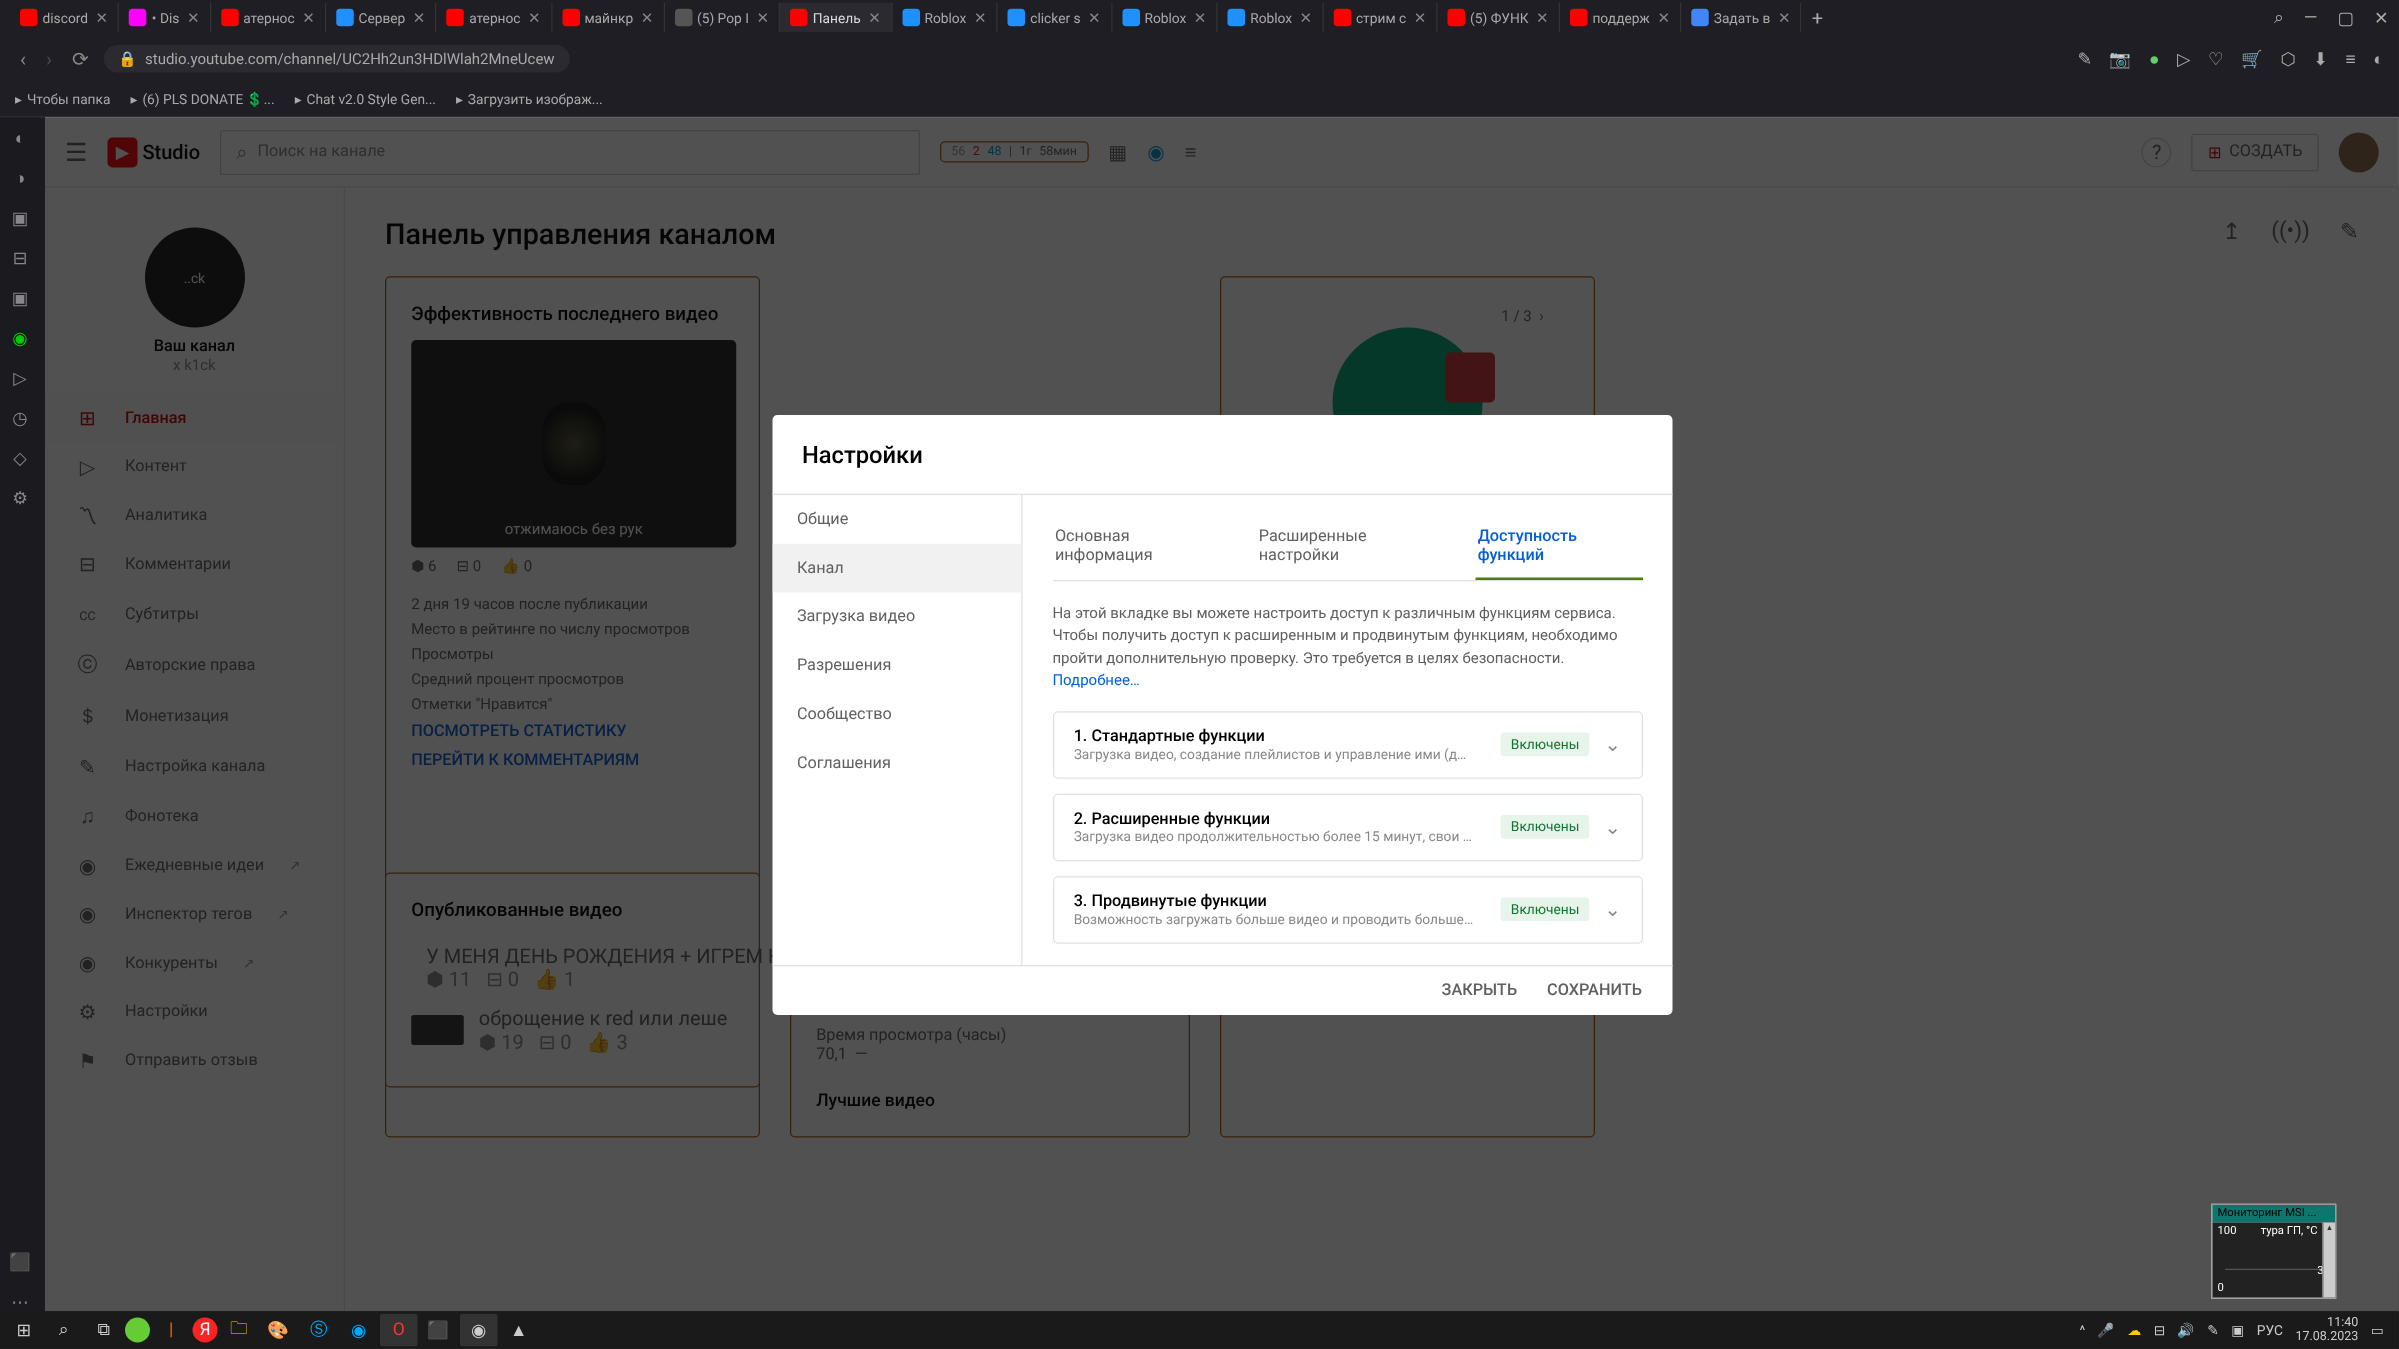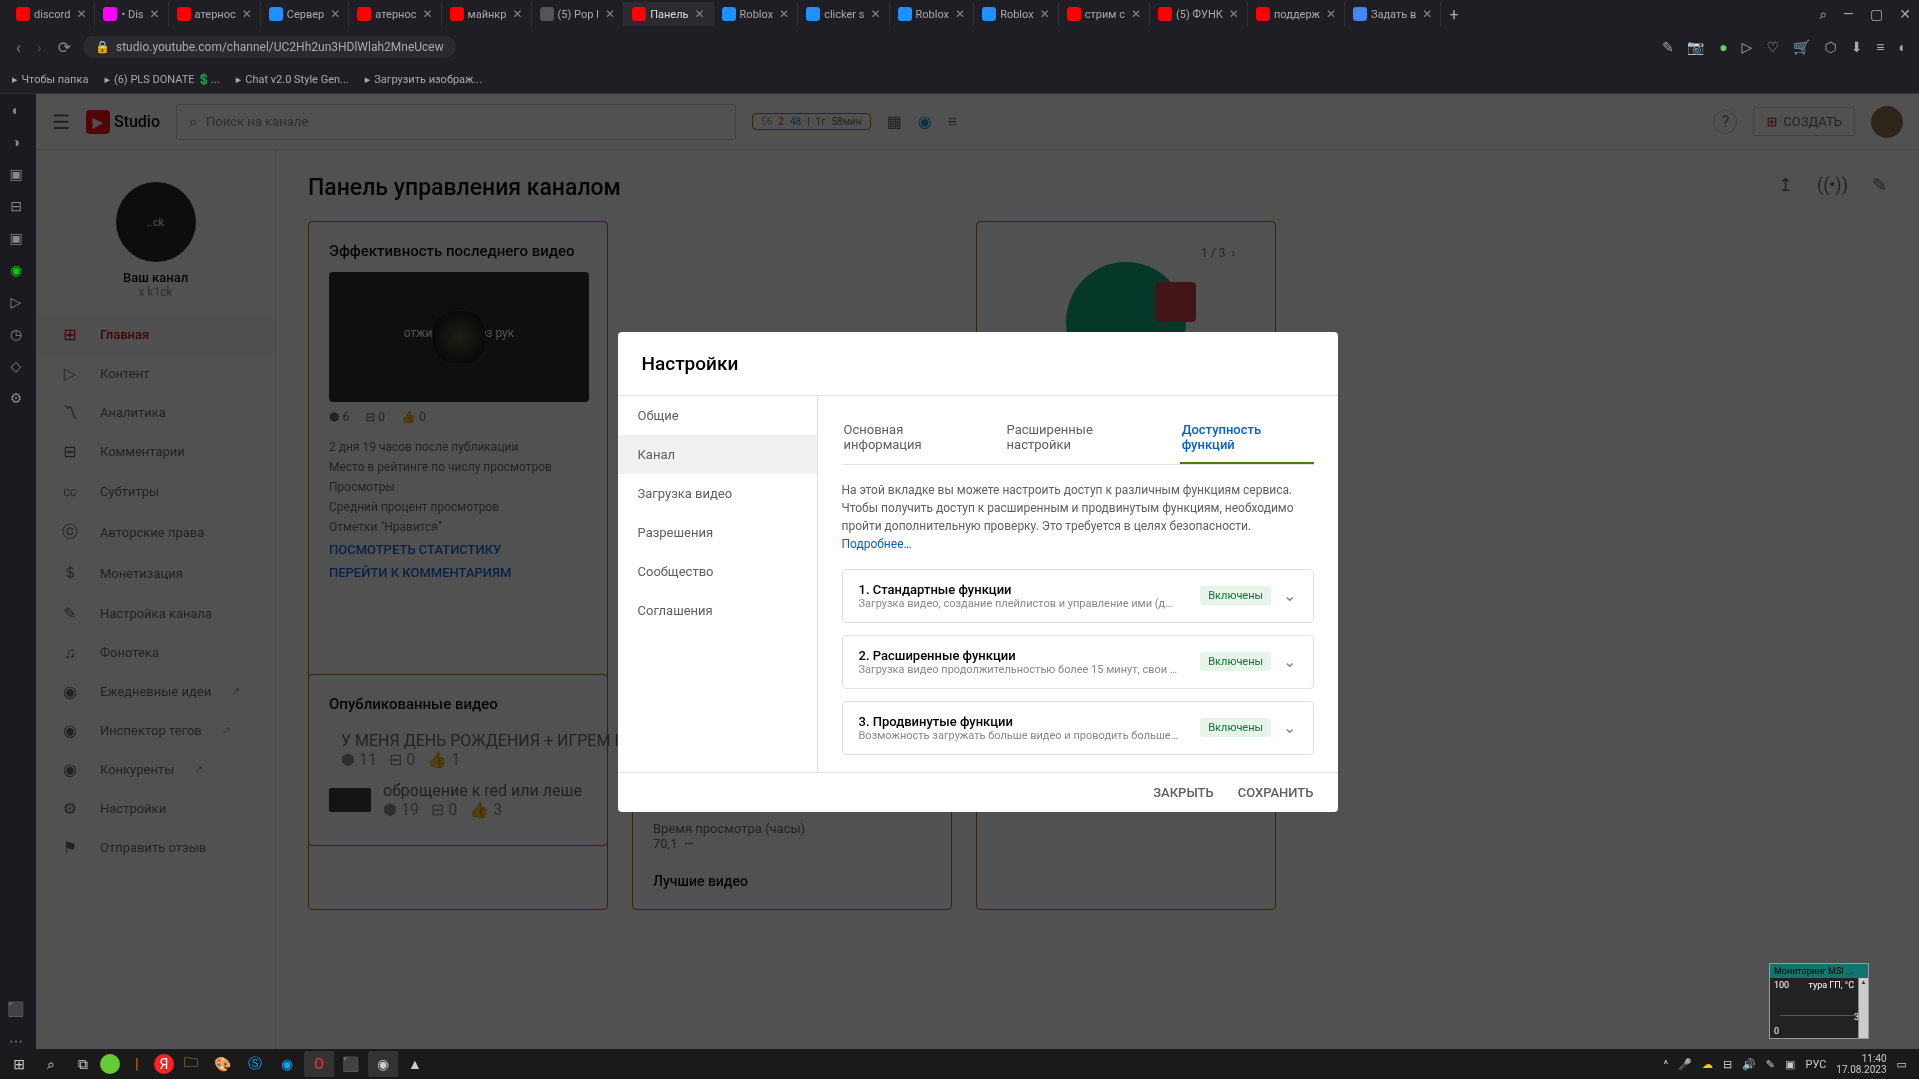--- a/index.html
+++ b/index.html
@@ -47,21 +47,21 @@
 .nav-item .ico { width:20px; text-align:center; font-size:16px; }
 .ext-icon { font-size:11px; color:#999; }
 
 .main-content { flex:1; padding:24px 32px; overflow:hidden; position:relative; }
 .page-title { font-size:23px; font-weight:500; margin-bottom:20px; }
 .top-actions { position:absolute; top:24px; right:32px; display:flex; gap:24px; color:#606060; font-size:18px; }
 .cards-row { display:flex; gap:24px; }
 .card { background:#fff; border:1px solid #a16207; border-radius:4px; padding:20px; }
 .card-a { width:300px; }
 .card-title { font-size:15px; font-weight:500; margin-bottom:12px; }
-.thumb { width:260px; height:130px; background:#222; border-radius:4px; position:relative; display:flex; align-items:center; justify-content:center; color:#fff; font-size:12px; padding-bottom:8px; }
+.thumb { width:260px; height:166px; background:#222; border-radius:4px; position:relative; display:flex; align-items:flex-end; justify-content:center; color:#fff; font-size:12px; padding-bottom:8px; }
 .thumb::before { content:''; position:absolute; top:30%; left:40%; width:20%; height:40%; background:radial-gradient(circle,#553 0%,#111 70%); border-radius:40%; }
 .vid-stats { display:flex; gap:16px; font-size:12px; color:#606060; margin:8px 0 16px; }
 .stat-line { font-size:12px; color:#606060; margin:6px 0; }
 .link-btn { color:#065fd4; font-size:13px; font-weight:500; margin-top:8px; display:block; }
 
 .card-b { width:320px; }
 .summary-row { display:flex; justify-content:space-between; font-size:13px; color:#606060; padding:6px 0;flex-direction:column; }
 
 .pub-list { margin-top:24px; }
 .pub-item { display:flex; align-items:center; gap:12px; padding:6px 0; }
@@ -416,21 +416,21 @@
           <div class="news-pager">
             <span>1 / 3</span>
             <span>›</span>
           </div>
           <div style="width:120px;height:120px;background:#0a7;border-radius:50%;margin:20px auto;position:relative;">
             <div style="position:absolute;top:20px;right:-10px;width:40px;height:40px;background:#c33;border-radius:4px;"></div>
           </div>
         </div>
       </div>
 
-      <div class="card pub-list" style="width:300px;position:absolute;top:500px;">
+      <div class="card pub-list" style="width:300px;position:absolute;top:524px;">
         <div class="card-title">Опубликованные видео</div>
         <div id="pub-items">
             <div class="pub-item">
               <div class="pub-thumb"></div>
               <div style="flex:1">
                 <div class="pub-title">У МЕНЯ ДЕНЬ РОЖДЕНИЯ + ИГРЕМ НА СТРИ...</div>
                 <div class="pub-stats">
                   <span>⬢ 11</span>
                   <span>⊟ 0</span>
                   <span>👍 1</span>

